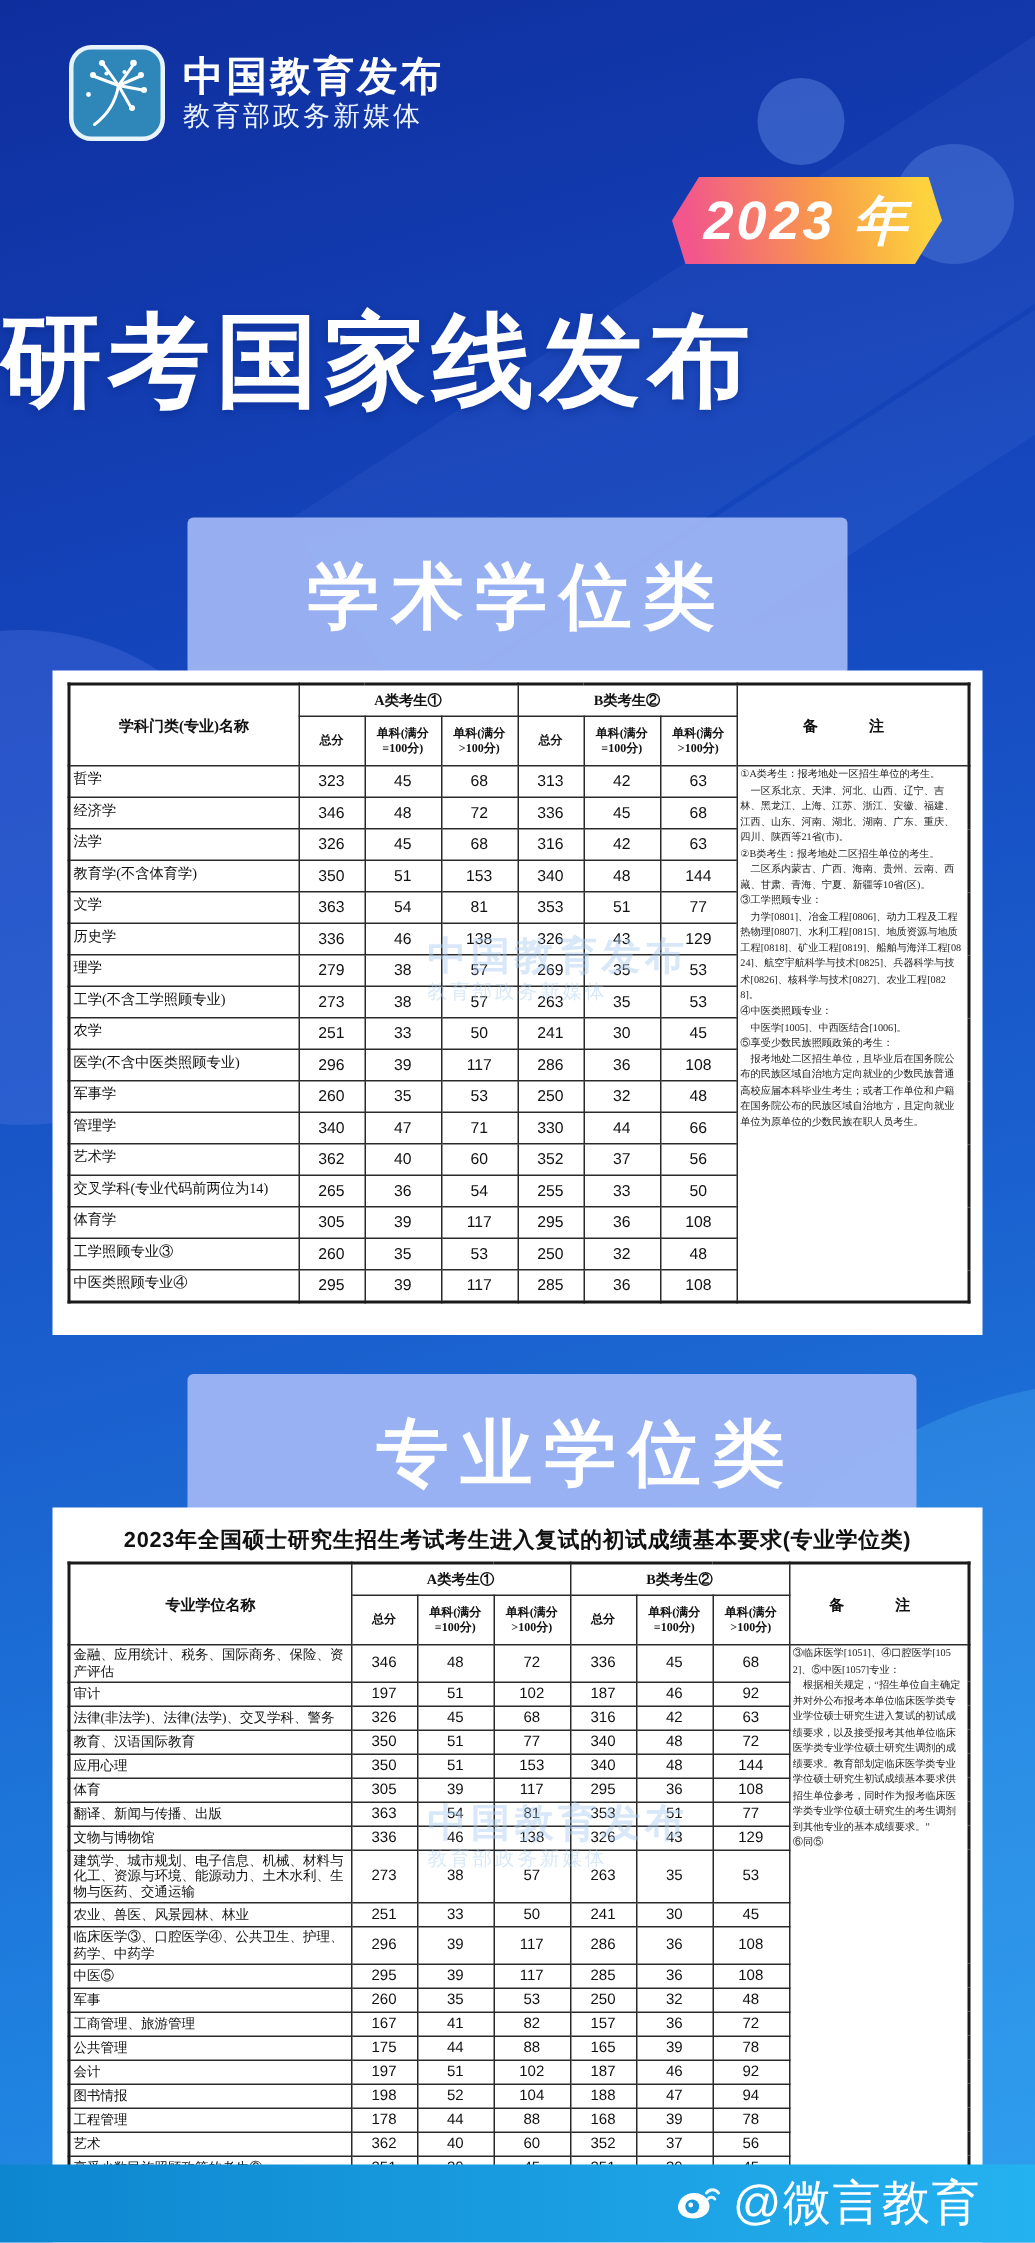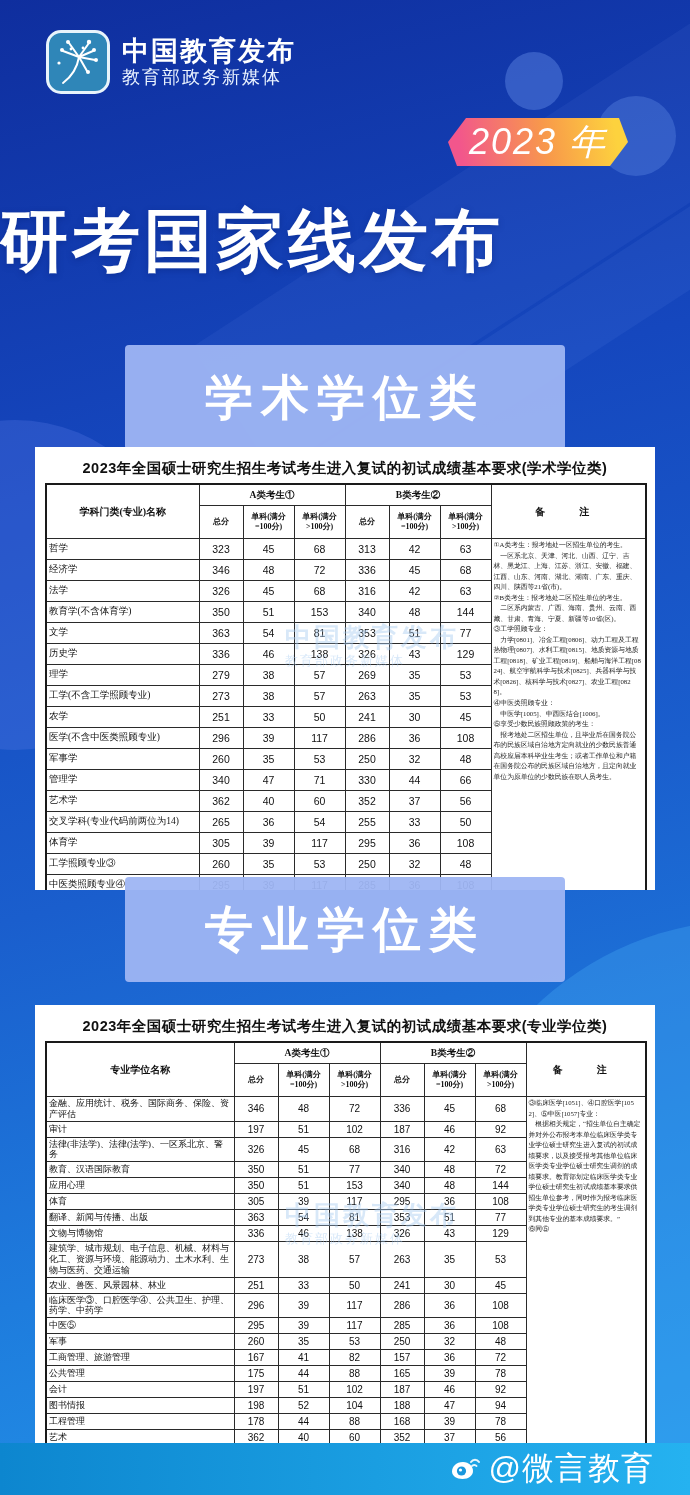--- a/index.html
+++ b/index.html
@@ -17,40 +17,40 @@
   .blob2{width:620px;height:620px;border-radius:50%;background:rgba(75,180,250,.30);top:920px;left:440px;}
 
   
   .logo{position:absolute;top:30px;left:46px;display:flex;align-items:center;gap:12px;}
   .logo-icon{width:64px;height:64px;border-radius:15px;background:#2f86b8;border:3px solid #e8f4fb;box-sizing:border-box;}
   .logo-text .t1{color:#fff;font-size:27px;font-weight:bold;letter-spacing:2px;line-height:1.15;}
   .logo-text .t2{color:#eaf3ff;font-size:18px;letter-spacing:2px;line-height:1.2;}
 
   
   .badge{
-    position:absolute;top:118px;left:448px;width:180px;height:48px;
+    position:absolute;top:118px;left:448px;width:180px;height:58px;
     display:flex;align-items:center;justify-content:center;
     background:linear-gradient(80deg,#f2568c 8%,#f89a4a 55%,#fdd23e 92%);
     clip-path:polygon(0% 50%,10% 0%,95% 0%,100% 50%,90% 100%,5% 100%);
-    color:#fff;font-size:36px;font-weight:normal;font-style:italic;letter-spacing:2px;
+    color:#fff;font-size:36px;font-weight:bold;font-style:italic;letter-spacing:2px;
   }
 
   .main-title{
     position:absolute;top:196px;left:0;width:100%;text-align:left;
     color:#fff;font-size:68px;font-weight:900;letter-spacing:4px;
     text-shadow:0 2px 6px rgba(0,30,110,.35);
   }
 
   .section-btn{
     position:absolute;left:125px;width:440px;height:105px;border-radius:4px;
     background:rgba(158,181,243,.95);
     display:flex;align-items:center;justify-content:center;
     color:#fff;font-size:48px;font-weight:bold;letter-spacing:8px;
   }
-  .sec1{top:345px;} .sec2{top:877px;}
+  .sec1{top:345px;} .sec2{top:916px;padding-left:46px;}
 
   .card{
     position:absolute;left:35px;width:620px;background:#fff;overflow:hidden;
     padding:8px 10px 0;box-sizing:border-box;
   }
   .card1{top:447px;height:443px;}
   .card2{top:1005px;height:554px;}
 
   .tbl-title{
     text-align:center;font-size:14.5px;font-weight:bold;color:#111;
@@ -128,21 +128,20 @@
   </div>
 </div>
 
 <div class="badge">2023 年</div>
 
 <div class="main-title">研考国家线发布</div>
 
 <div class="section-btn sec1">学术学位类</div>
 
 <div class="card card1">
-  <div class="tbl-title">2023年全国硕士研究生招生考试考生进入复试的初试成绩基本要求(学术学位类)</div>
   <table class="score t1" id="t1">
     <colgroup>
       <col style="width:153px">
         <col style="width:44px">
         <col style="width:51px">
         <col style="width:51px">
       <col style="width:44px">
         <col style="width:51px">
         <col style="width:51px">
         <col style="width:155px">
@@ -386,21 +385,21 @@
         <tr>
           <td class="name">审计</td>
           <td class="num bL2">197</td>
           <td class="num">51</td>
           <td class="num">102</td>
           <td class="num bL2">187</td>
           <td class="num">46</td>
           <td class="num">92</td>
         </tr>
         <tr>
-          <td class="name">法律(非法学)、法律(法学)、一区系北京、警务</td>
+          <td class="name">法律(非法学)、法律(法学)、交叉学科、警务</td>
           <td class="num bL2">326</td>
           <td class="num">45</td>
           <td class="num">68</td>
           <td class="num bL2">316</td>
           <td class="num">42</td>
           <td class="num">63</td>
         </tr>
         <tr>
           <td class="name">教育、汉语国际教育</td>
           <td class="num bL2">350</td>

